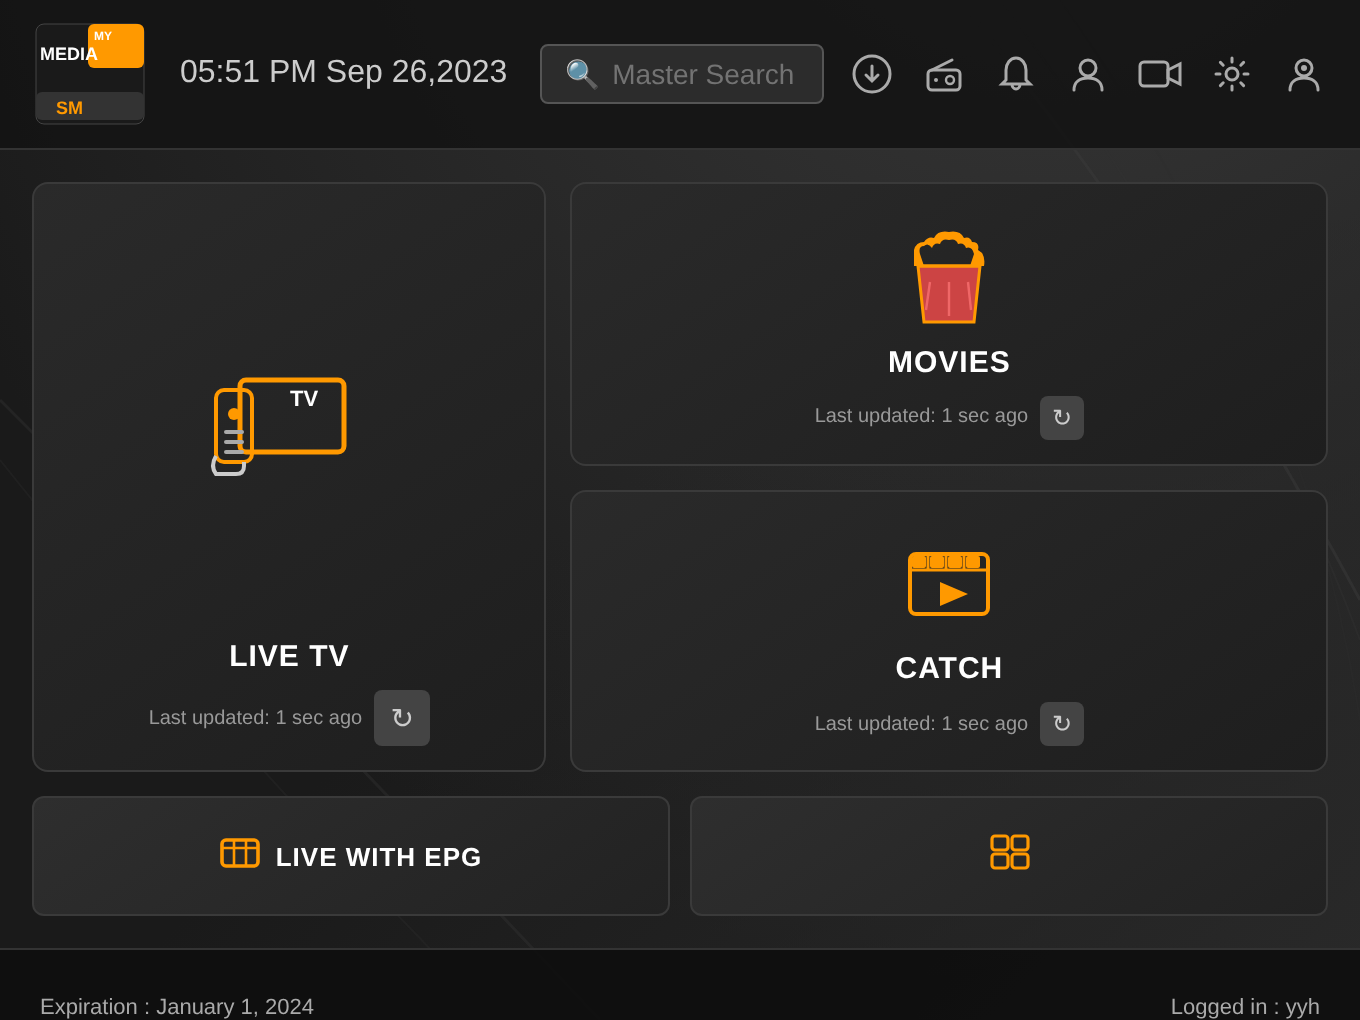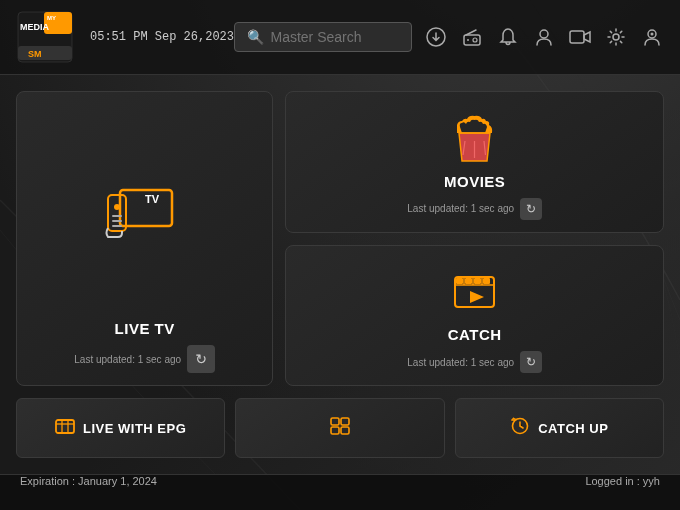--- a/index.html
+++ b/index.html
@@ -66,24 +66,24 @@
       margin-right: 16px;
     }
 
     
     .logo-icon {
       width: 58px;
       height: 54px;
     }
 
     .datetime {
-      font-size: 12px;
+      font-size: 16px;
       color: #ccc;
+      margin-right: 16px;
       white-space: nowrap;
-      font-family: Liberation Mono, monospace;
     }
 
     .search-box {
       display: flex;
       align-items: center;
       background: rgba(50,50,50,0.8);
       border: 1px solid #555;
       border-radius: 4px;
       padding: 6px 12px;
       flex: 1;
@@ -238,21 +238,21 @@
       color: white;
       letter-spacing: 0.5px;
     }
 
     
     .footer {
       height: 36px;
       background: rgba(15,15,15,0.95);
       border-top: 1px solid #333;
       display: flex;
-      align-items: flex-start;
+      align-items: flex-end;
       justify-content: space-between;
       padding: 0 20px;
       flex-shrink: 0;
     }
     .footer-text {
       font-size: 11px;
       color: #aaa;
     }
 
     
@@ -447,31 +447,20 @@
         <span class="action-btn-icon">
           <svg width="20" height="18" viewBox="0 0 20 18" xmlns="http://www.w3.org/2000/svg">
             <rect x="1" y="1" width="8" height="7" rx="1.5" stroke="#f90" stroke-width="1.6" fill="none"></rect>
             <rect x="11" y="1" width="8" height="7" rx="1.5" stroke="#f90" stroke-width="1.6" fill="none"></rect>
             <rect x="1" y="10" width="8" height="7" rx="1.5" stroke="#f90" stroke-width="1.6" fill="none"></rect>
             <rect x="11" y="10" width="8" height="7" rx="1.5" stroke="#f90" stroke-width="1.6" fill="none"></rect>
           </svg>
         </span>
       </div>
 
-      <div class="action-btn">
-        <span class="action-btn-icon">
-          <svg width="20" height="18" viewBox="0 0 20 18" xmlns="http://www.w3.org/2000/svg">
-            <circle cx="10" cy="9" r="7.5" stroke="#f90" stroke-width="1.6" fill="none"></circle>
-            <path d="M10 5 L10 9 L13 11" stroke="#f90" stroke-width="1.6" stroke-linecap="round"></path>
-            <path d="M6 2.5 Q3 0.5 2 3" stroke="#f90" stroke-width="1.4" stroke-linecap="round" fill="none"></path>
-            <path d="M2 3 L4.5 3.5 L3.5 1" stroke="#f90" stroke-width="1.2" fill="none" stroke-linecap="round" stroke-linejoin="round"></path>
-          </svg>
-        </span>
-        <span class="action-btn-label">CATCH UP</span>
-      </div>
     </div>
   </div>
 
   <div class="footer">
     <span class="footer-text">Expiration : January 1, 2024</span>
     <span class="footer-text">Logged in : yyh</span>
   </div>
 </div>
 
 </body></html>

